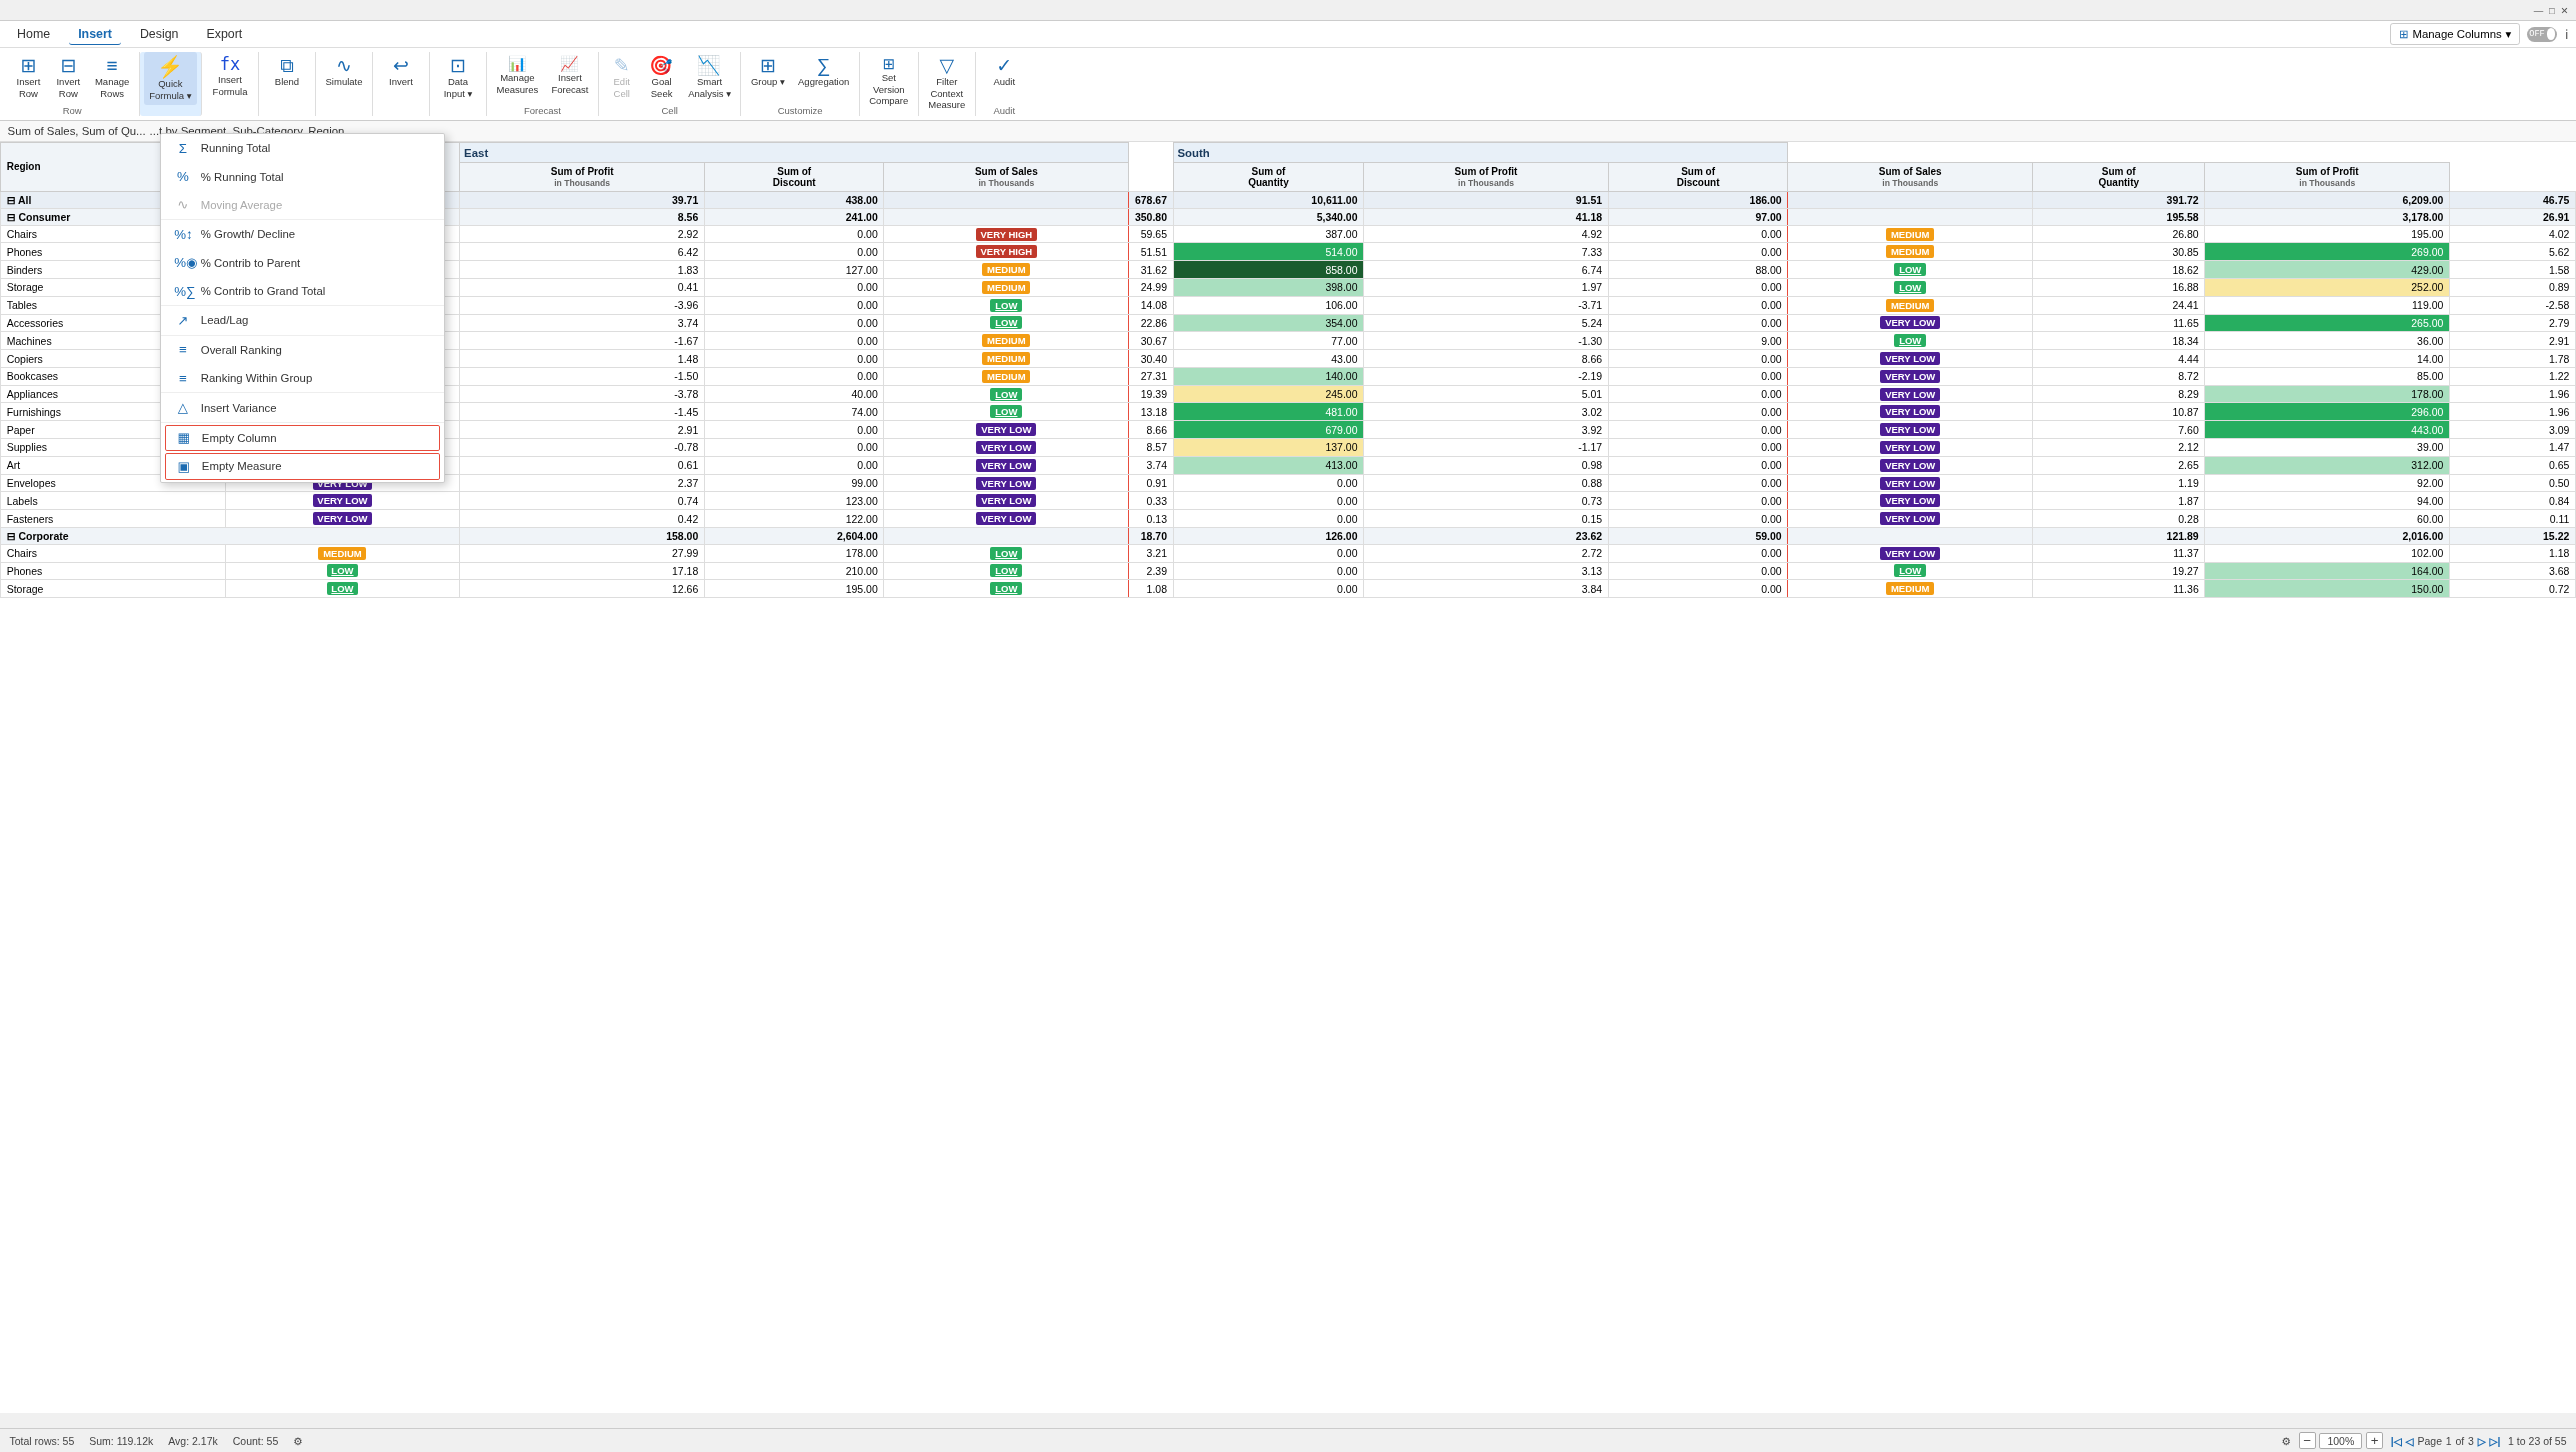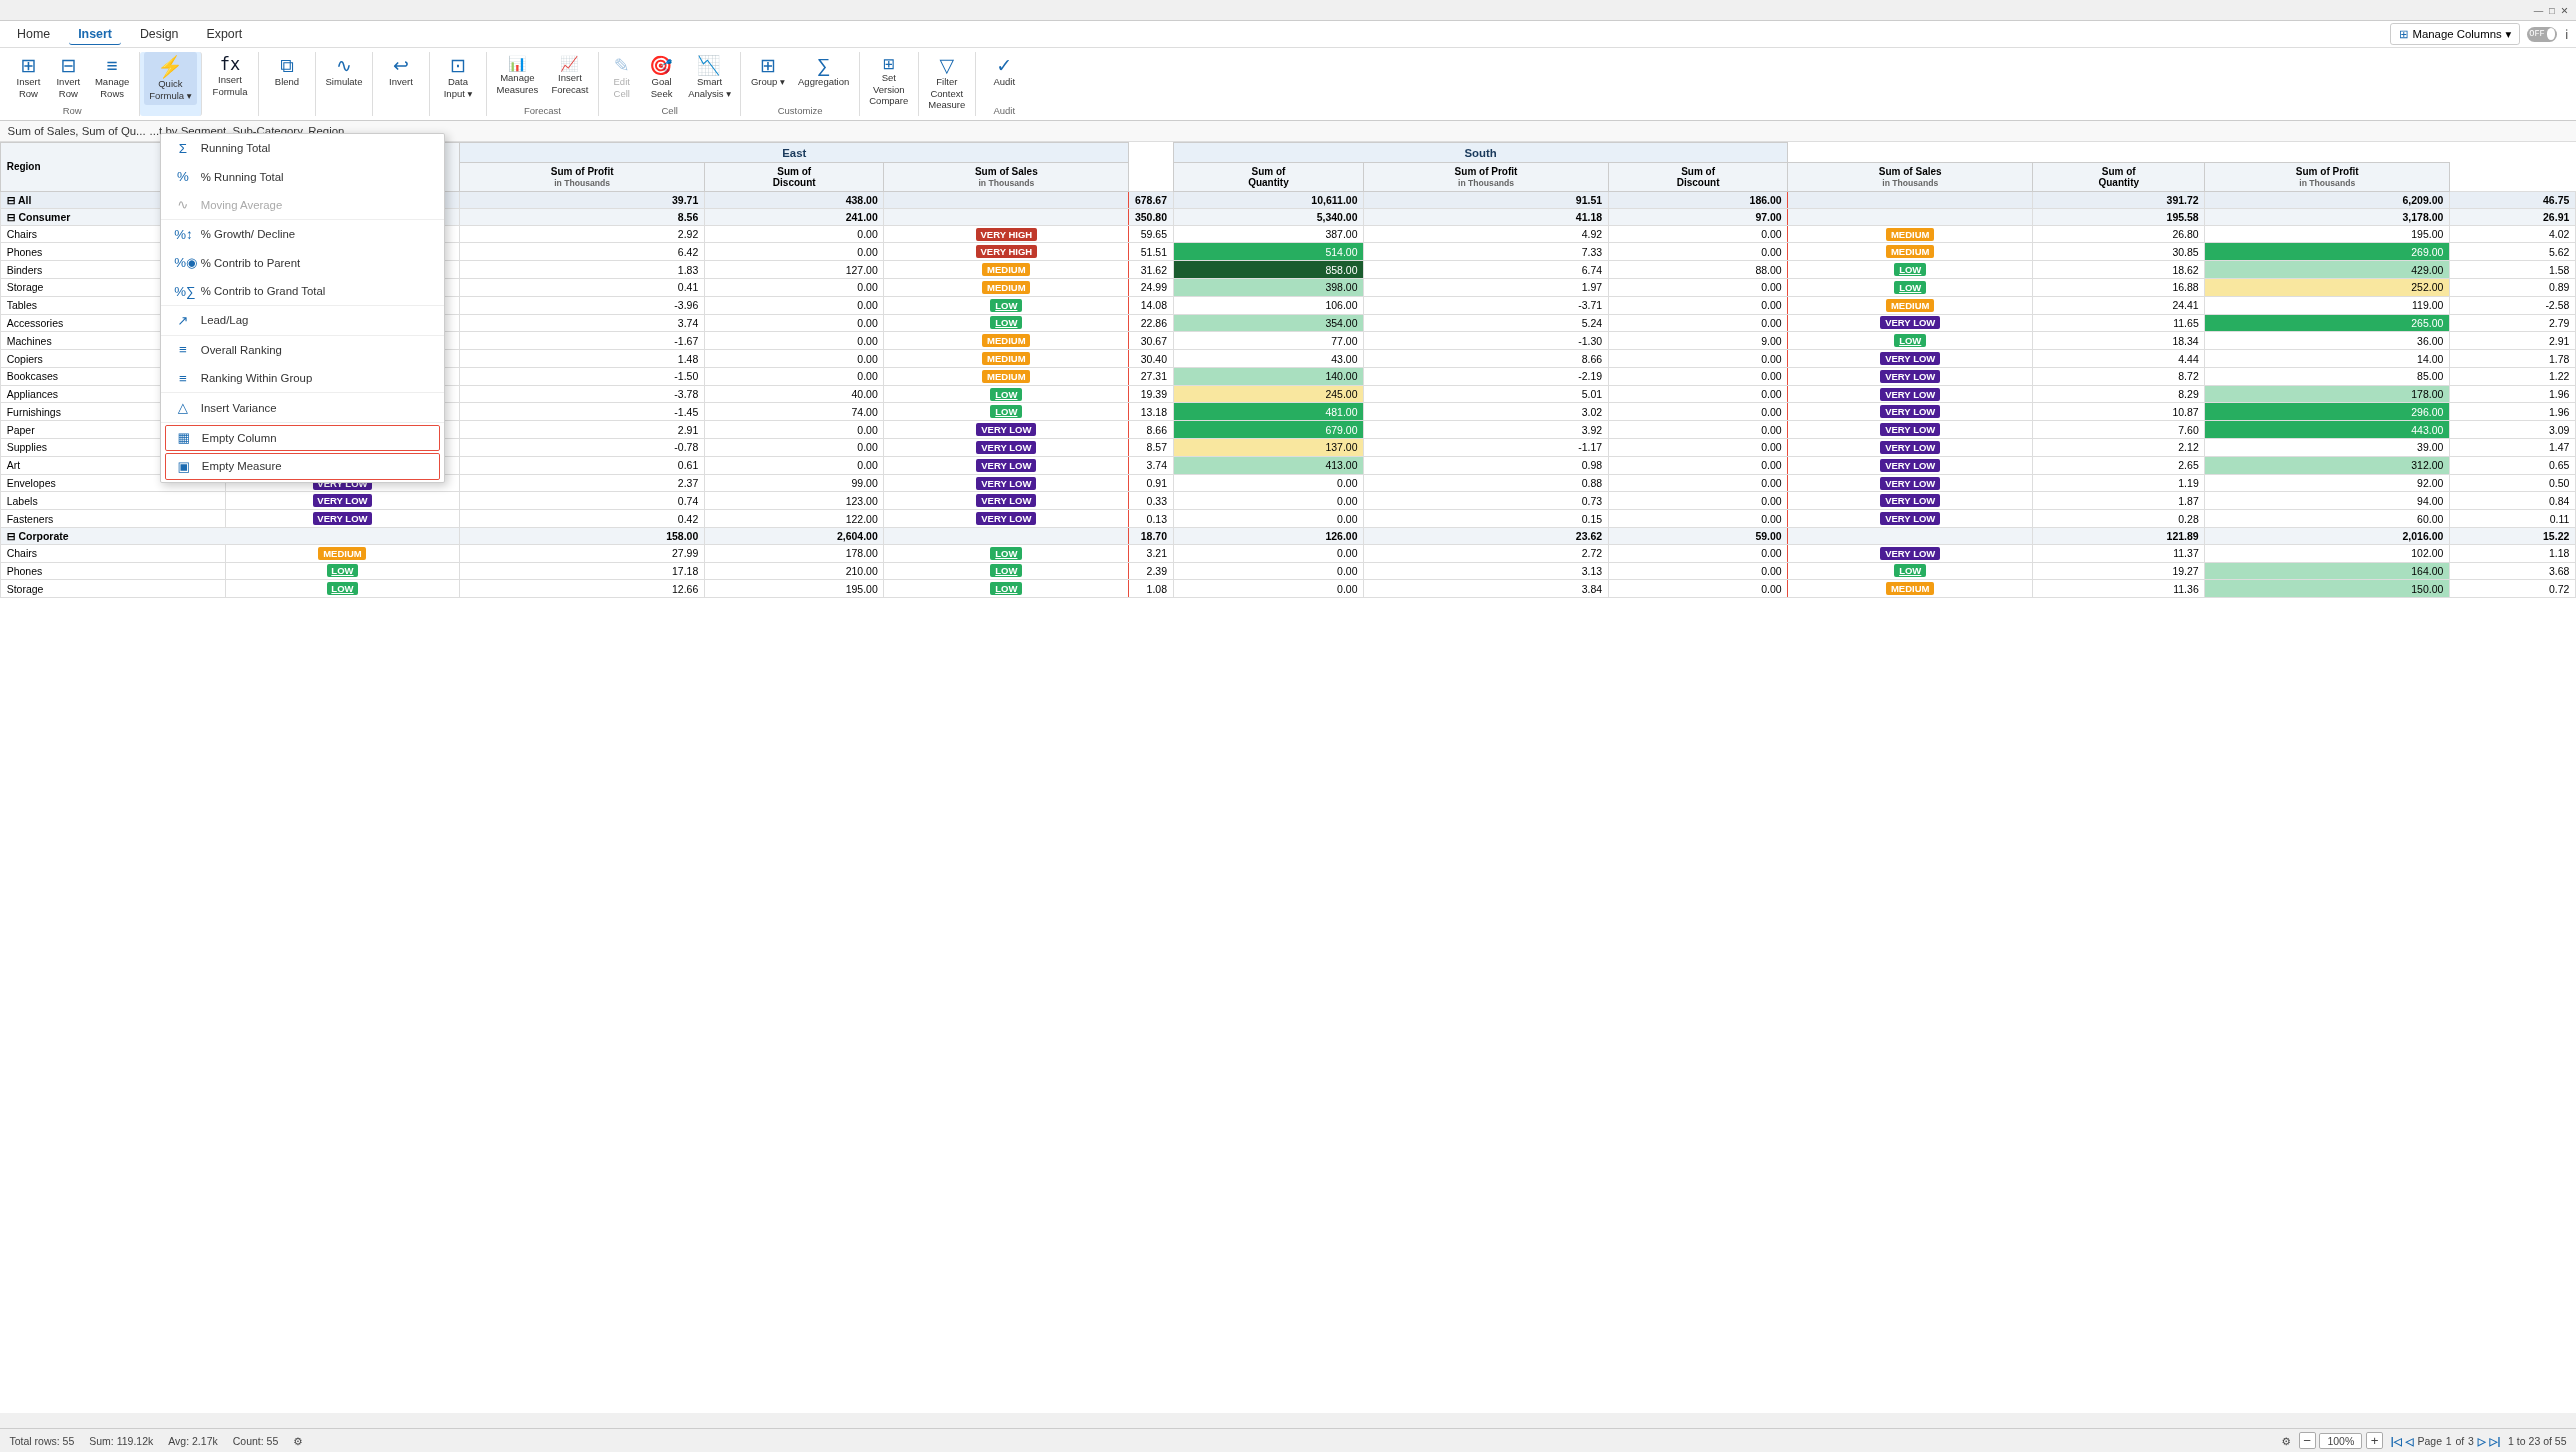--- a/index.html
+++ b/index.html
@@ -293,21 +293,21 @@
     }
     .dropdown-divider {
       border: none;
       border-top: 1px solid #eee;
       margin: 0;
     }
 
     
     .col-group-header {
       background: #f0f4f8;
-      text-align: center;
+      text-align: left;
       font-weight: bold;
       font-size: 11.4px;
       border: 1px solid #ccc;
       padding: 3.8px;
     }
 
     .sub-col { font-size: 8.6px; color: #666; }
   </style>
 </head>
 <body>
@@ -365,21 +365,21 @@
         <div class="btn-icon" style="color:#1a6ab1;font-size:21px;">⚡</div>
         <div class="btn-label">Quick<br>Formula ▾</div>
       </div>
     </div>
     <div class="ribbon-group-label"></div>
   </div>
 
   <div class="ribbon-group">
     <div class="ribbon-items">
       <div class="ribbon-btn">
-        <div class="btn-icon" style="font-family:monospace;font-size:17px;color:#0f172a;">fx</div>
+        <div class="btn-icon" style="font-family:monospace;font-size:17px;color:#1d4ed8;">fx</div>
         <div class="btn-label">Insert<br>Formula</div>
       </div>
     </div>
     <div class="ribbon-group-label"></div>
   </div>
 
   <div class="ribbon-group">
     <div class="ribbon-items">
       <div class="ribbon-btn">
         <div class="btn-icon">⧉</div>

